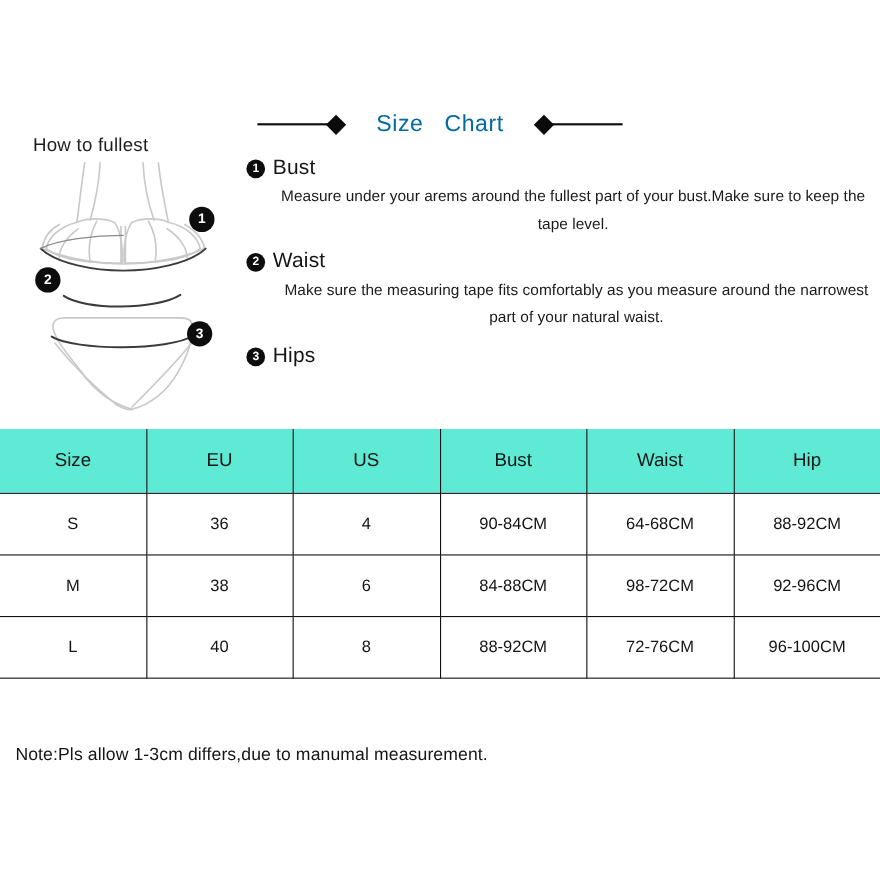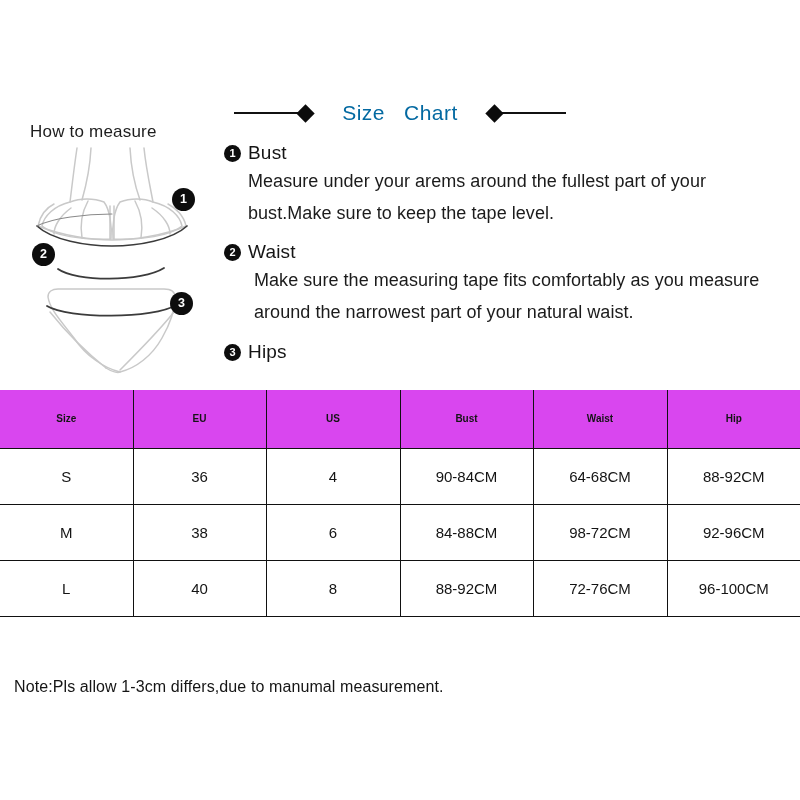--- a/index.html
+++ b/index.html
@@ -113,24 +113,25 @@
     justify-content: center;
     flex: 0 0 auto;
     line-height: 1;
   }
   .instr-title {
     font-size: 19px;
     color: #151515;
     letter-spacing: 0.2px;
   }
   .instr-body {
-    font-size: 18px;
+    font-size: 14px;
     line-height: 1.75;
     color: #1b1b1b;
     letter-spacing: 0.05px;
+    text-align: center;
   }
   .block-bust  { margin-left: 0px; }
   .block-bust  .instr-body  { margin-left: 24px; margin-top: 1px; }
   .block-waist { margin-top: 12px; }
   .block-waist .instr-body  { margin-left: 30px; margin-top: 0px; }
   .block-hips  { margin-top: 13px; }
   .block-hips  .instr-body  { margin-left: 30px; margin-top: 0px; }
 
   
   .size-table {
@@ -144,23 +145,23 @@
   .size-table th,
   .size-table td {
     border: 1.6px solid #111111;
     text-align: center;
     font-size: 15px;
     color: #141414;
     height: 56px;
     padding: 0 2px;
   }
   .size-table thead th {
-    background: #d946ef;
-    font-weight: 700;
-    font-size: 10px;
+    background: #5eead4;
+    font-weight: 400;
+    font-size: 17px;
     height: 58px;
   }
   .size-table tbody td {
     background: #ffffff;
     font-weight: 400;
   }
   .size-table tr > *:first-child { border-left: none; }
   .size-table tr > *:last-child  { border-right: none; }
   .size-table thead tr > * { border-top: none; }
 
@@ -185,21 +186,21 @@
 <body>
 
 <div class="title-row">
   <span class="title-rule left"></span>
   <span class="diamond left"></span>
   <span class="title-text">Size   Chart</span>
   <span class="diamond right"></span>
   <span class="title-rule right"></span>
 </div>
 
-<div class="howto-label">How to measure</div>
+<div class="howto-label">How to fullest</div>
 
 <div class="figure">
   <svg width="190" height="228" viewBox="0 0 190 228">
     <g fill="none" stroke="#c9c9c9" stroke-width="1.5" stroke-linecap="round" stroke-linejoin="round">
 
       <path d="M53 2 C50 22, 48 40, 46 56"></path>
       <path d="M67 2 C66 22, 62 40, 58 54"></path>
       <path d="M120 2 C122 22, 126 40, 129 56"></path>
       <path d="M106 2 C107 22, 111 40, 116 54"></path>
 

